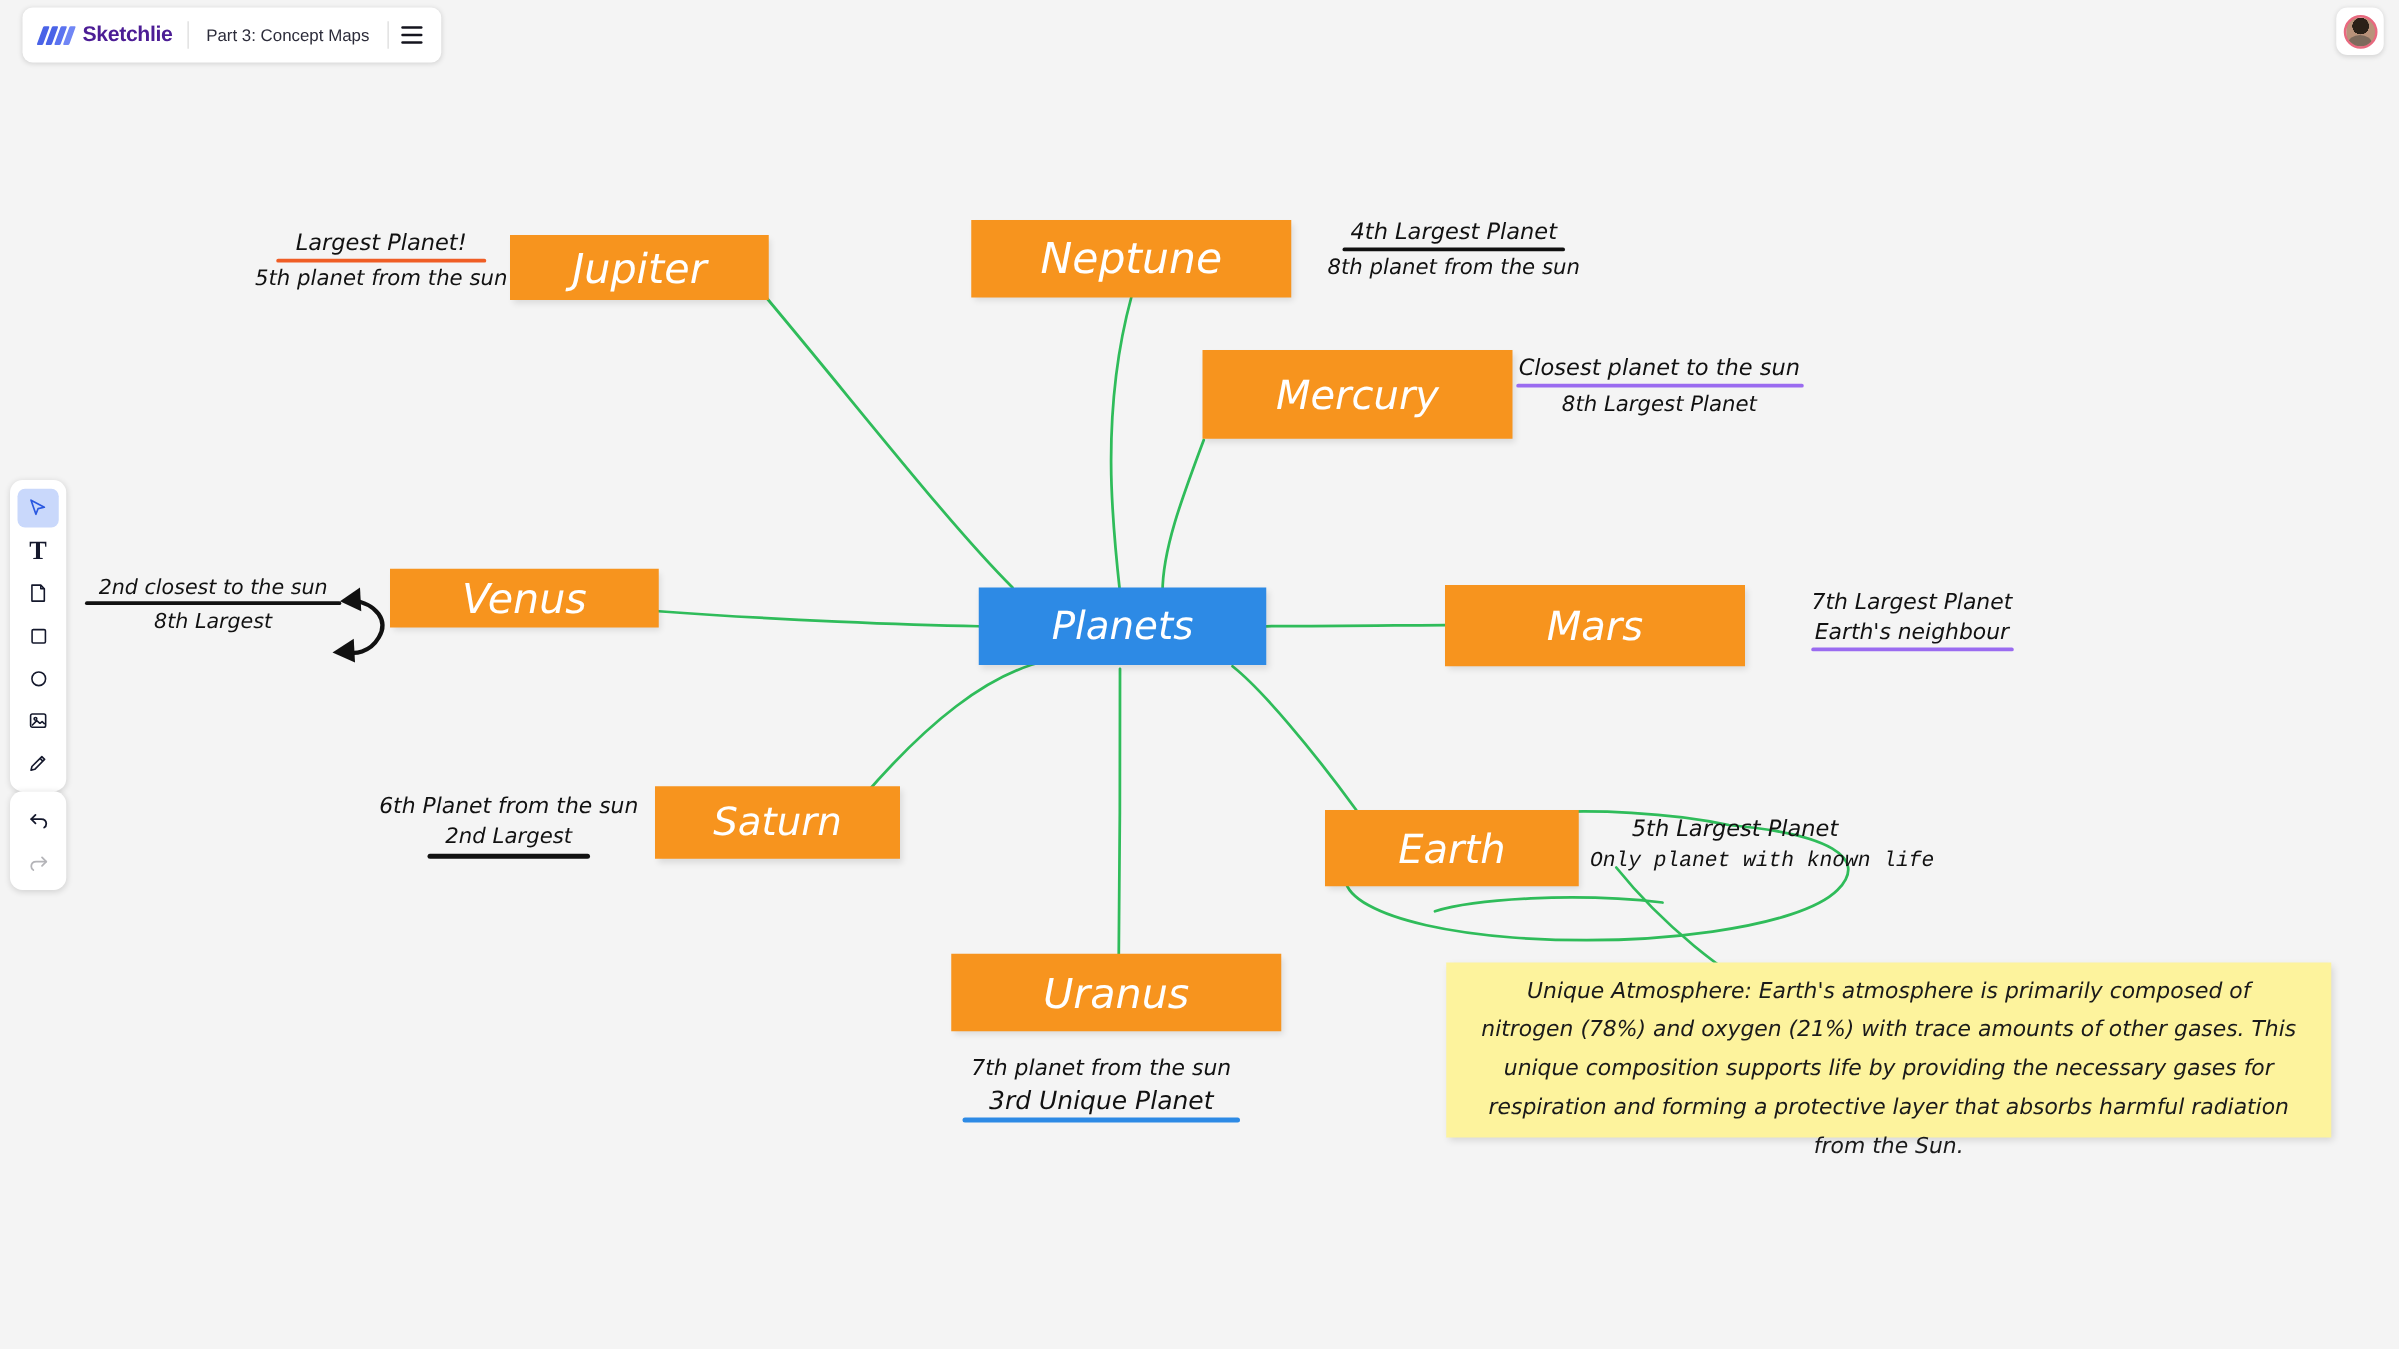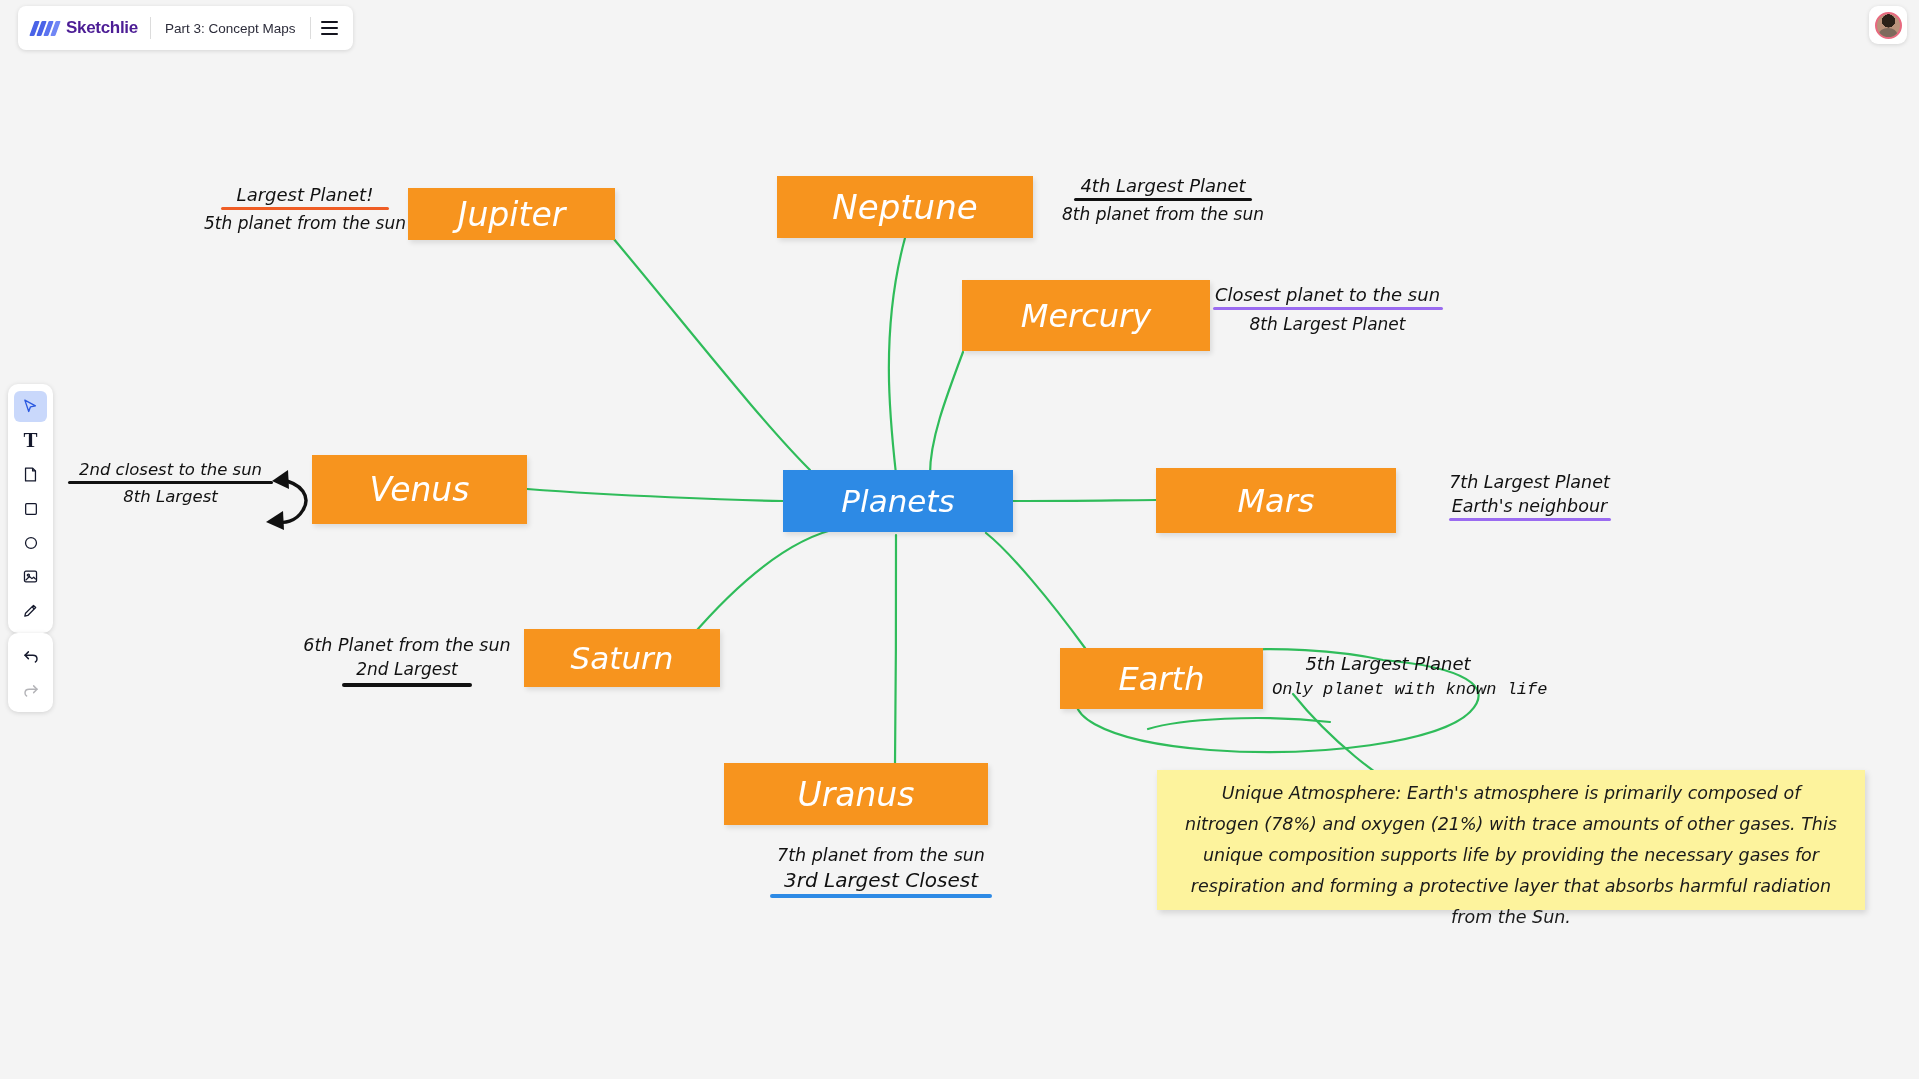--- a/index.html
+++ b/index.html
@@ -270,37 +270,37 @@
   </div>
 
   <div class="node orange" style="left:777px; top:176px; width:256px; height:62px; font-size:34px;">
     <span>Neptune</span>
   </div>
 
   <div class="node orange" style="left:962px; top:280px; width:248px; height:71px; font-size:32px;">
     <span>Mercury</span>
   </div>
 
-  <div class="node orange" style="left:312px; top:455px; width:215px; height:69px; font-size:33px;">
+  <div class="node orange" style="left:312px; top:455px; width:215px; height:47px; font-size:33px;">
     <span>Venus</span>
   </div>
 
   <div class="node orange" style="left:1156px; top:468px; width:240px; height:65px; font-size:32px;">
     <span>Mars</span>
   </div>
 
   <div class="node orange" style="left:524px; top:629px; width:196px; height:58px; font-size:31px;">
     <span>Saturn</span>
   </div>
 
   <div class="node orange" style="left:1060px; top:648px; width:203px; height:61px; font-size:32px;">
     <span>Earth</span>
   </div>
 
-  <div class="node orange" style="left:724px; top:763px; width:264px; height:62px; font-size:33px;">
+  <div class="node orange" style="left:761px; top:763px; width:264px; height:62px; font-size:33px;">
     <span>Uranus</span>
   </div>
 
   <div class="node blue" style="left:783px; top:470px; width:230px; height:62px; font-size:31px;">
     <span>Planets</span>
   </div>
 
   <div class="anno" style="left:200px; top:184px; text-align:center; width:210px;">
     <span class="line" style="font-size:18px;">Largest Planet!</span>
     <span class="rule" style="background:#ef5d25; width:168px; margin:2px auto 3px;"></span>
@@ -337,21 +337,21 @@
     <span class="rule" style="background:#111; width:130px; height:4px; margin:4px auto 0;"></span>
   </div>
 
   <div class="anno" style="left:1272px; top:653px; text-align:center; width:232px;">
     <span class="line" style="font-size:18px;">5th Largest Planet</span>
     <span class="line" style="font-size:17px; margin-top:6px;font-family:Liberation Mono, monospace;">Only planet with known life</span>
   </div>
 
   <div class="anno" style="left:770px; top:845px; text-align:center; width:222px;">
     <span class="line" style="font-size:17.5px;">7th planet from the sun</span>
-    <span class="line" style="font-size:20px; margin-top:3px;">3rd Largest Closest</span>
+    <span class="line" style="font-size:20px; margin-top:3px;">3rd Unique Planet</span>
     <span class="rule" style="background:#2d8ae5; width:222px; height:4px; margin:2px auto 0;"></span>
   </div>
 
   <div class="sticky" style="left:1157px; top:770px; width:708px; height:140px;">
     <p>Unique Atmosphere: Earth's atmosphere is primarily composed of nitrogen (78%) and oxygen (21%) with trace amounts of other gases. This unique composition supports life by providing the necessary gases for respiration and forming a protective layer that absorbs harmful radiation from the Sun.</p>
   </div>
 
   <svg class="marks" viewBox="0 0 1919 1079">
     <g fill="none" stroke="#111" stroke-width="3.4" stroke-linecap="round">
       <path d="M281 480 C 302 483, 311 497, 303 510 C 296 522, 283 524, 277 521"></path>

